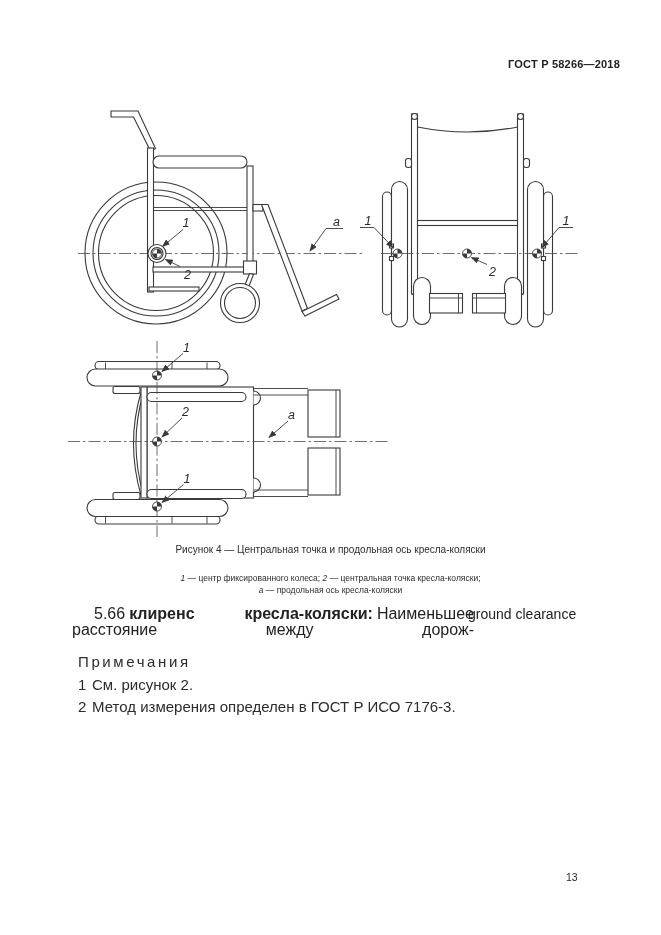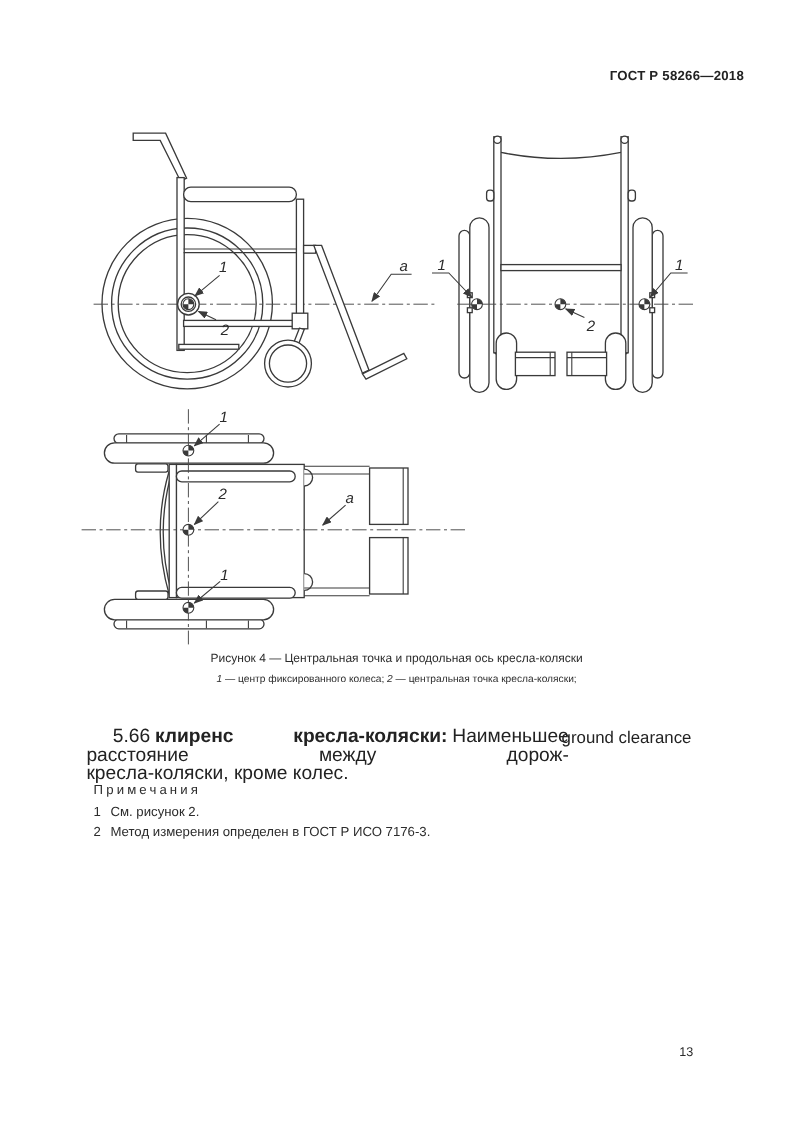--- a/index.html
+++ b/index.html
@@ -9,30 +9,30 @@
   }
   .abs{position:absolute;}
   #doc-header{top:58px;right:79px;font-size:11px;font-weight:bold;letter-spacing:.2px;color:#222;}
   #figure-svg{top:0;left:0;}
   .st{fill:none;stroke:#3a3a3a;stroke-width:1.1;}
   .fw{fill:#ffffff;stroke:#3a3a3a;stroke-width:1.1;}
   .thin{fill:none;stroke:#3a3a3a;stroke-width:0.9;}
   .cl{fill:none;stroke:#4a4a4a;stroke-width:0.8;stroke-dasharray:12 3 2.5 3;}
   .ld{fill:none;stroke:#3a3a3a;stroke-width:0.9;}
   .lbl{font-family:"Liberation Sans",sans-serif;font-style:italic;font-size:12.5px;fill:#2a2a2a;text-anchor:middle;}
-  #figure-legend{top:559px;left:0;width:661px;text-align:center;font-size:8.5px;line-height:12px;color:#2c2c2c;}
+  #figure-legend{top:572px;left:0;width:661px;text-align:center;font-size:8.5px;line-height:12px;color:#2c2c2c;}
   #figure-legend span{white-space:pre-wrap;}
   .leg-key{font-style:italic;}
   #figure-caption{top:544px;left:0;width:661px;text-align:center;font-size:10px;color:#2c2c2c;}
   #definition{top:606px;left:72px;width:402px;font-size:16px;line-height:15.5px;color:#222;}
   .jline{text-align:justify;text-align-last:justify;}
   .def-num{padding-left:22px;padding-right:4px;}
   .def-term{font-weight:bold;padding-right:4px;}
   #english-term{top:606px;left:468px;font-size:14px;color:#222;}
-  #notes{top:653px;left:78px;width:420px;font-size:11px;color:#2c2c2c;}
+  #notes{top:653px;left:78px;width:420px;font-size:15px;color:#2c2c2c;}
   #notes-heading{letter-spacing:2.6px;margin-bottom:6px;}
   .note-item{margin-bottom:4.5px;}
   .note-num{display:inline-block;width:14px;}
   #page-number{top:839px;left:566px;font-size:10.5px;color:#2c2c2c;margin-top:32px;}
 </style>
 </head>
 <body>
 
 <div id="page">
 
@@ -160,27 +160,27 @@
       <line class="ld" x1="183.5" y1="484.5" x2="162" y2="502.5" marker-end="url(#arr)"></line>
       <text class="lbl" x="186.5" y="352">1</text>
       <text class="lbl" x="185.5" y="416">2</text>
       <text class="lbl" x="291.5" y="419">а</text>
       <text class="lbl" x="187" y="483">1</text>
     </g>
   </svg>
 
   <div id="figure-legend" class="abs">
     <div><span class="leg-key">1</span><span> — центр фиксированного колеса; </span><span class="leg-key">2</span><span> — центральная точка кресла-коляски;</span></div>
+    <div><span class="leg-key">а</span><span> — продольная ось кресла-коляски</span></div>
   </div>
 
   <div id="figure-caption" class="abs">Рисунок 4 — Центральная точка и продольная ось кресла-коляски</div>
 
   <div id="definition" class="abs">
     <div class="jline"><span class="def-num">5.66</span><span class="def-term">клиренс кресла-коляски:</span><span>Наименьшее расстояние между дорож-</span></div>
-    <div>кресла-коляски, кроме колес.</div>
   </div>
 
   <div id="english-term" class="abs">ground clearance</div>
 
   <div id="notes" class="abs">
     <div id="notes-heading">Примечания</div>
     <div class="note-item"><span class="note-num">1</span><span>См. рисунок 2.</span></div>
     <div class="note-item"><span class="note-num">2</span><span>Метод измерения определен в ГОСТ Р ИСО 7176-3.</span></div>
   </div>
 

